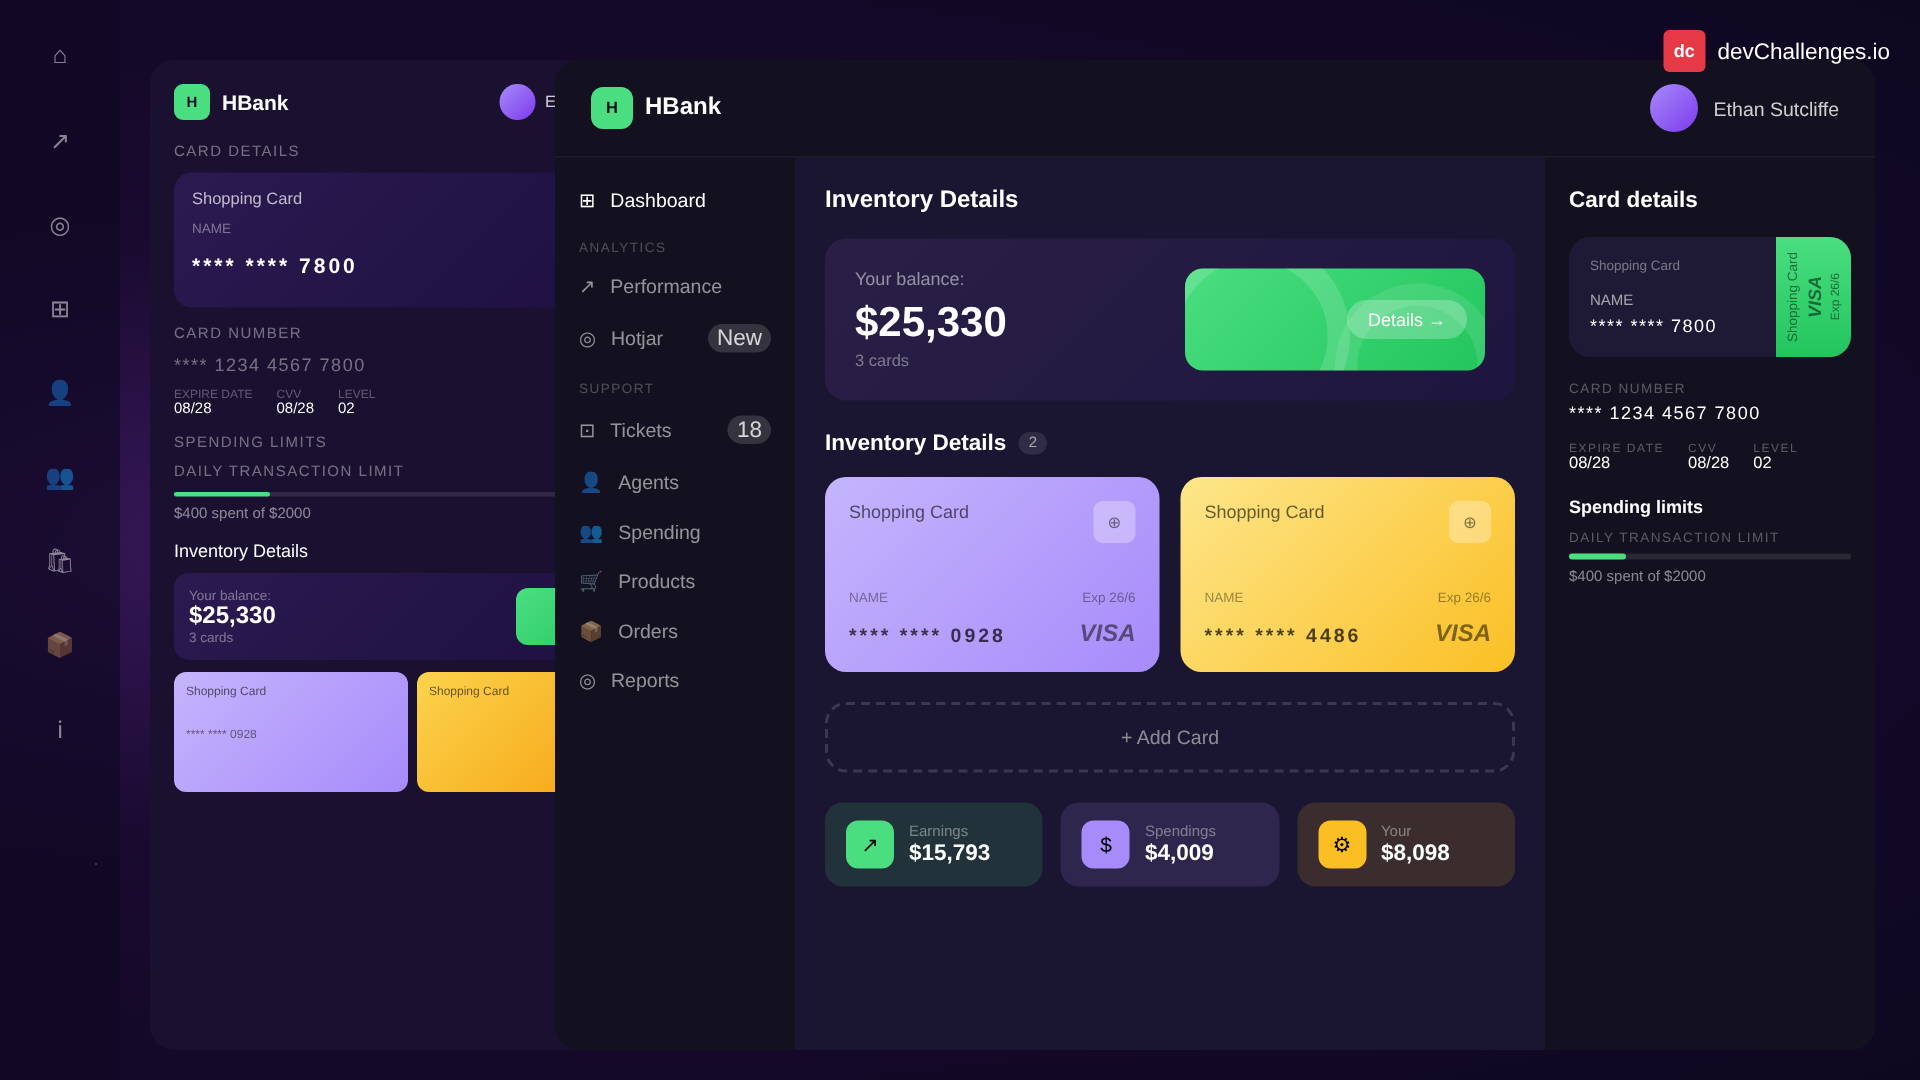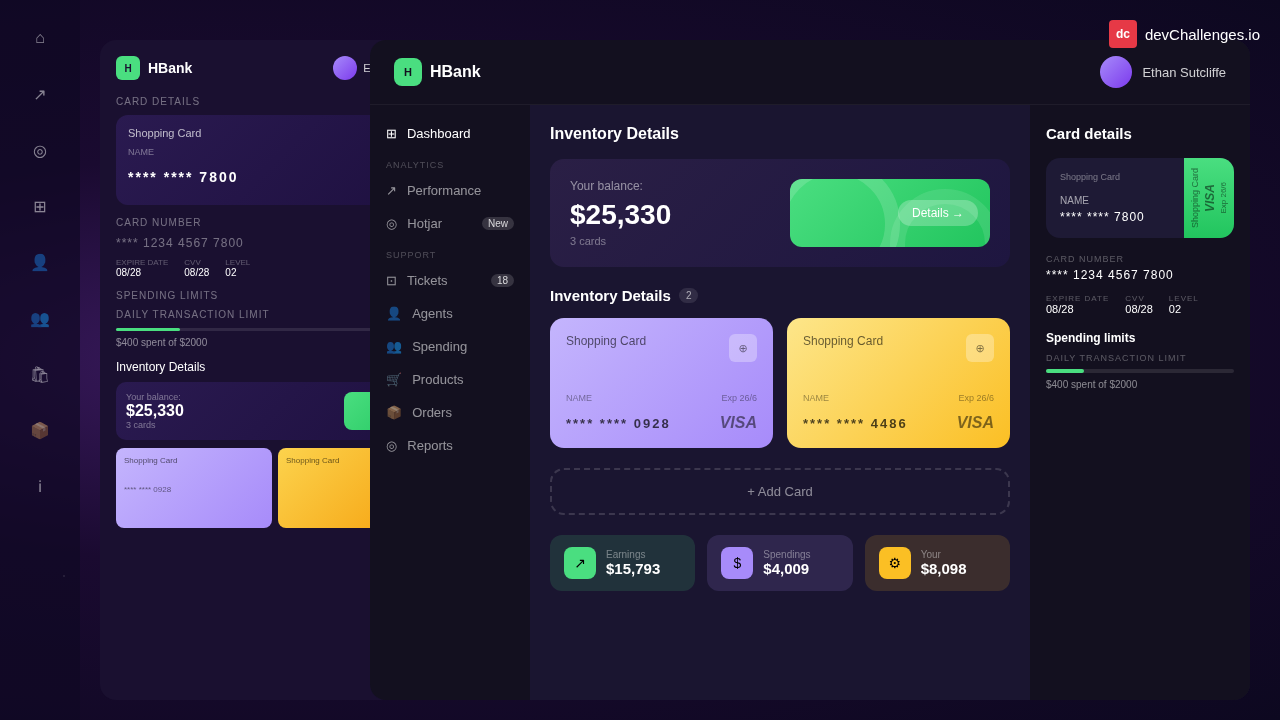--- a/index.html
+++ b/index.html
@@ -340,21 +340,21 @@
       font-size: 9px;
       color: rgba(255,255,255,0.25);
       text-transform: uppercase;
       letter-spacing: 1px;
       padding: 10px 16px 4px;
     }
     .left-nav-badge {
       margin-left: auto;
       background: rgba(255,255,255,0.15);
       color: rgba(255,255,255,0.8);
-      font-size: 10px;
+      font-size: 15px;
       padding: 1px 6px;
       border-radius: 10px;
     }
 
     
     .content-area {
       flex: 1;
       padding: 20px;
       overflow-y: auto;
       overflow-x: hidden;

